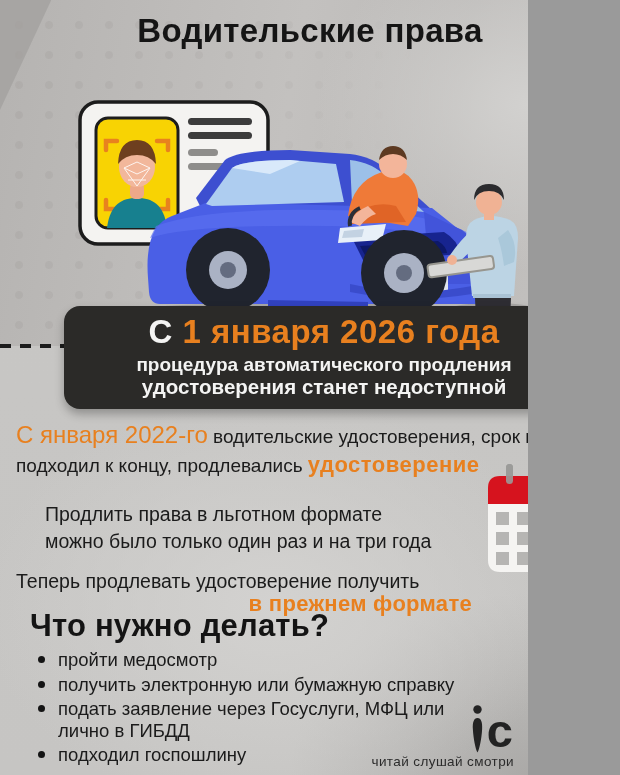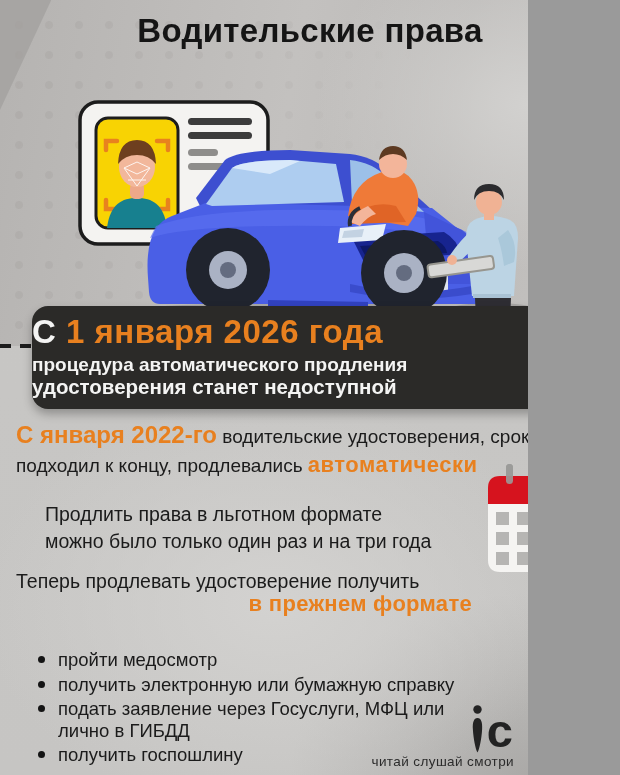--- a/index.html
+++ b/index.html
@@ -39,33 +39,33 @@
   }
   
   .title{
     position:absolute;left:0;top:12px;width:620px;text-align:center;z-index:3;
     font-size:33px;font-weight:700;color:#151515;letter-spacing:.3px;
   }
   
   .hero{position:absolute;left:0;top:88px;width:620px;height:232px;z-index:1;}
   
   .banner{
-    position:absolute;left:32px;top:306px;width:520px;height:103px;z-index:4;
+    position:absolute;left:64px;top:306px;width:520px;height:103px;z-index:4;
     background:var(--banner-bg,#2b2a28);border-radius:16px;
     box-shadow:0 5px 10px rgba(0,0,0,.28);
-    color:#f4f4f3;
+    text-align:center;color:#f4f4f3;
   }
   .banner .l1{margin-top:7px;font-size:33px;font-weight:700;letter-spacing:.5px;}
   .banner .l1 .accent{color:var(--orange,#e8801f);}
   .banner .l2{font-size:19px;font-weight:700;line-height:22px;margin-top:3px;}
   .banner .l3{font-size:20.5px;font-weight:700;line-height:22px;}
   
   .para1{position:absolute;left:16px;top:421px;width:592px;z-index:3;
     font-size:19px;font-weight:500;color:var(--ink,#1b1b1b);line-height:28px;}
-  .para1 .lead{font-size:24px;font-weight:700;color:var(--orange,#e8801f);}
+  .para1 .lead{font-size:24px;font-weight:400;color:var(--orange,#e8801f);}
   .para1 .tail{font-size:22px;font-weight:700;color:var(--orange,#e8801f);letter-spacing:.5px;}
   .para2{position:absolute;left:45px;top:501px;width:470px;z-index:3;text-align:left;
     font-size:19.5px;font-weight:500;color:var(--ink,#1b1b1b);line-height:27px;}
   .para3-black{position:absolute;left:16px;top:570px;width:440px;z-index:3;
     font-size:19.5px;font-weight:500;color:var(--ink,#1b1b1b);}
   .para3-orange{position:absolute;right:56px;top:591px;width:420px;z-index:3;text-align:right;
     font-size:22px;font-weight:700;color:var(--orange,#e8801f);letter-spacing:.3px;}
   
   .calendar{position:absolute;left:482px;top:462px;width:120px;height:112px;z-index:3;}
   
@@ -200,21 +200,21 @@
 
   <div class="banner">
     <div class="l1">
       <span>С</span><span class="accent"> 1 января 2026 года</span>
     </div>
     <div class="l2">процедура автоматического продления</div>
     <div class="l3">удостоверения станет недоступной</div>
   </div>
 
   <div class="para1">
-    <span class="lead">С января 2022-го</span><span> водительские удостоверения, срок которых подходил к концу, продлевались </span><span class="tail">автоматически</span>
+    <span class="lead">С января 2022-го</span><span> водительские удостоверения, срок которых подходил к концу, продлевались </span><span class="tail">удостоверение</span>
   </div>
 
   <div class="para2">
     <div>Продлить права в льготном формате</div>
     <div>можно было только один раз и на три года</div>
   </div>
 
   <svg class="calendar" viewBox="0 0 120 112" aria-hidden="true">
     <rect x="24" y="2" width="7" height="20" rx="3.5" fill="#9b9b99"></rect>
     <rect x="82" y="2" width="7" height="20" rx="3.5" fill="#9b9b99"></rect>
@@ -238,40 +238,41 @@
         <rect x="56" y="90" width="13" height="13"></rect>
         <rect x="77" y="90" width="13" height="13"></rect>
         <rect x="98" y="90" width="13" height="13"></rect>
     </g>
     <path d="M96 57 l7 7 l13 -15" stroke="#d6131e" stroke-width="7" fill="none" stroke-linecap="round" stroke-linejoin="round"></path>
   </svg>
 
   <div class="para3-black">Теперь продлевать удостоверение получить</div>
   <div class="para3-orange">в прежнем формате</div>
 
+  <div class="todo-heading">Что нужно делать?</div>
   <ul class="todo-list">
 
       <li>
         <span class="dot"></span>
         <span>пройти медосмотр</span>
       </li>
 
       <li>
         <span class="dot"></span>
         <span>получить электронную или бумажную справку</span>
       </li>
 
       <li>
         <span class="dot"></span>
         <span>подать заявление через Госуслуги, МФЦ или лично в ГИБДД</span>
       </li>
 
       <li>
         <span class="dot"></span>
-        <span>получить госпошлину</span>
+        <span>подходил госпошлину</span>
       </li>
 
       <li>
         
         <span>получить новое удостоверение</span>
       </li>
     </ul>
 
   <div class="logo">
     <div class="brand">

